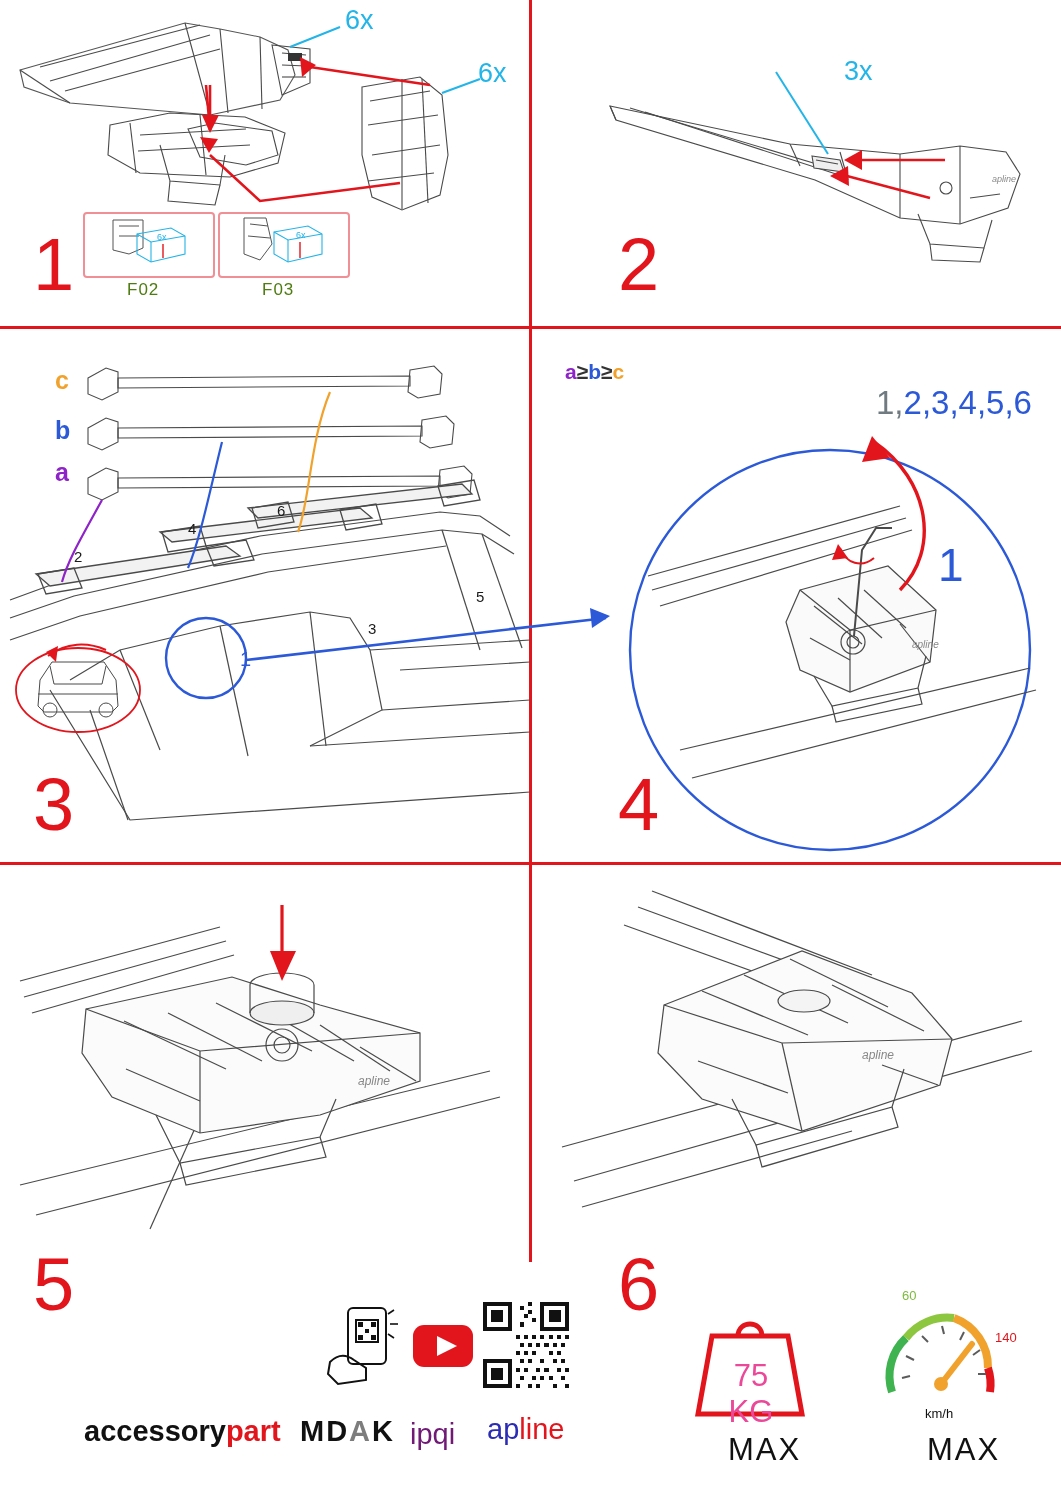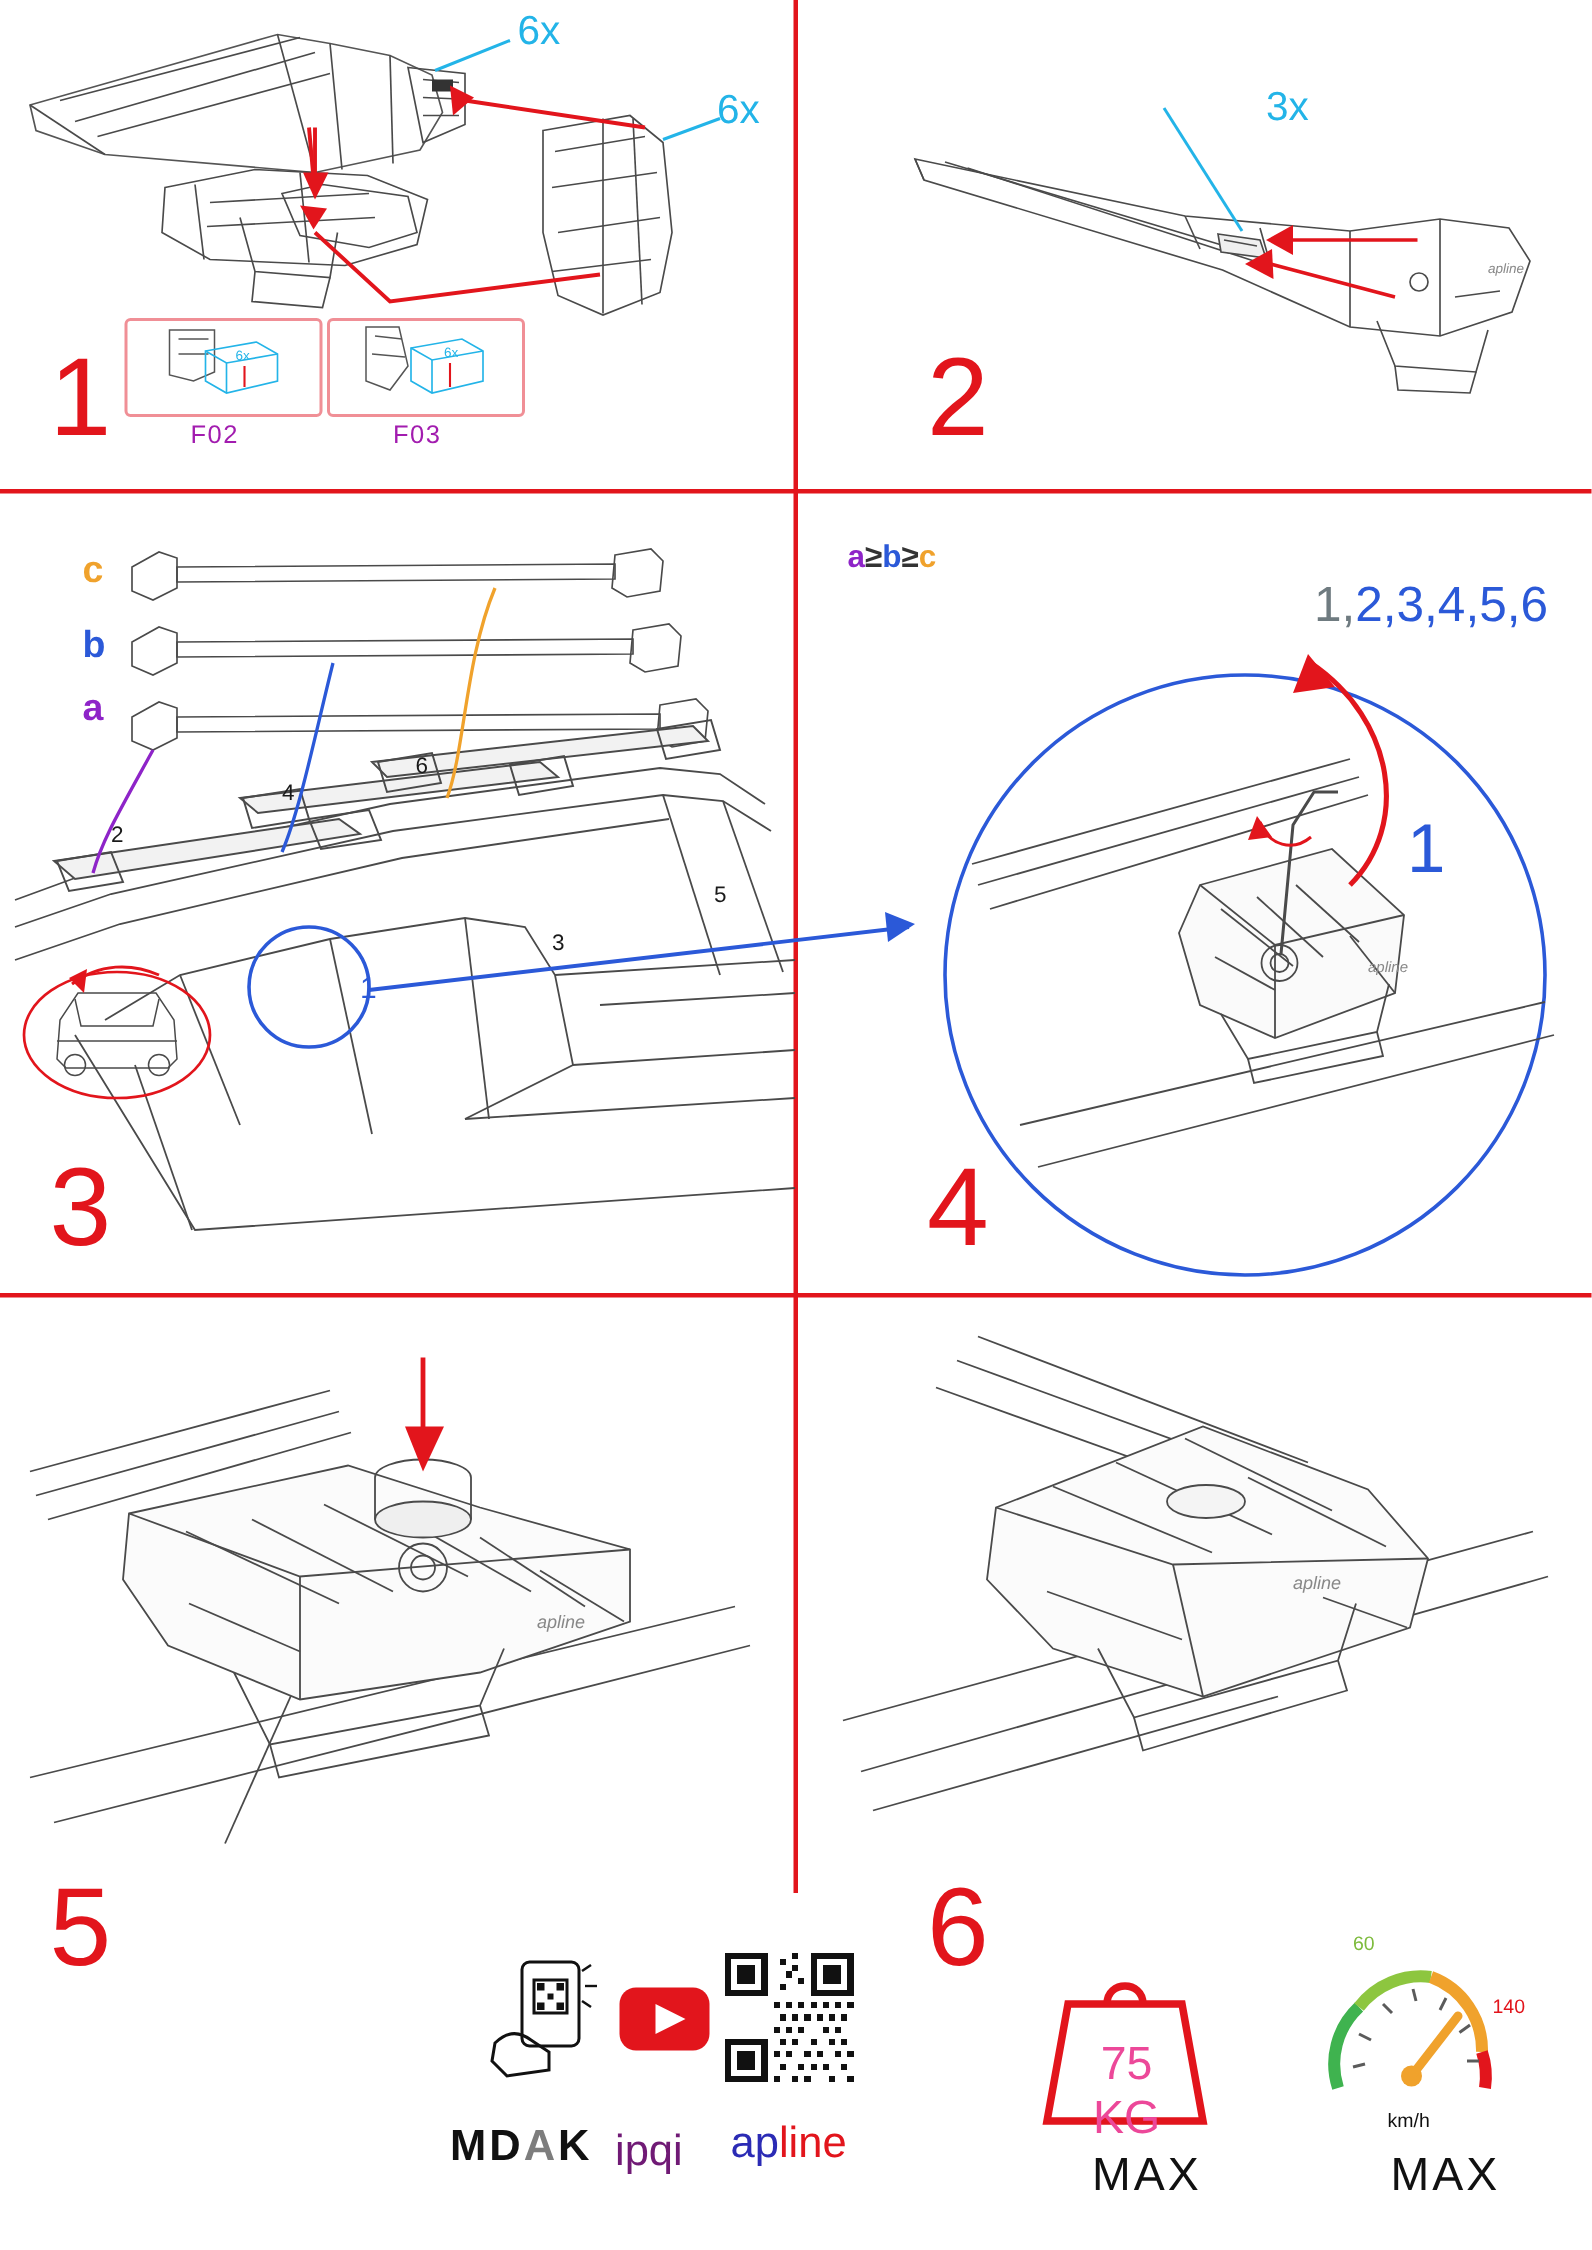--- a/index.html
+++ b/index.html
@@ -21,21 +21,21 @@
     position:absolute;color:#23b4e8;font-size:27px;font-family:"Liberation Sans",sans-serif;
   }
 
   
   svg{display:block;overflow:visible;}
   .pz{position:absolute;}
 
   .fo-box{
     position:absolute;border:2px solid #f08f96;border-radius:4px;background:#fff;
   }
-  .fo-cap{position:absolute;color:#a21caf;font-size:17px;letter-spacing:1px;}
+  .fo-cap{position:absolute;color:#4d7c0f;font-size:17px;letter-spacing:1px;}
 
   .abc{position:absolute;font-size:25px;font-weight:700;}
   .abc.c{color:#f0a22c;}
   .abc.b{color:#2b59d8;}
   .abc.a{color:#8e24c8;}
 
   .ineq{position:absolute;font-size:21px;font-weight:700;}
   .ineq .a{color:#8e24c8;}
   .ineq .b{color:#2b59d8;}
   .ineq .c{color:#f0a22c;}
@@ -518,20 +518,23 @@
         <rect x="19" y="18" width="1" height="1"></rect>
         <rect x="8" y="20" width="1" height="1"></rect>
           <rect x="11" y="20" width="1" height="1"></rect>
         <rect x="13" y="20" width="1" height="1"></rect>
           <rect x="17" y="20" width="1" height="1"></rect>
         <rect x="20" y="20" width="1" height="1"></rect>
       </g>
     </svg>
   </div>
 
+  <div class="brand" style="left:84px;top:1415px;font-weight:700;">
+    <span>accessory</span><span class="red">part</span>
+  </div>
   <div class="brand" style="left:300px;top:1415px;font-weight:700;letter-spacing:2px;">
     <span>MD</span><span class="grey">A</span><span>K</span>
   </div>
   <div class="brand" style="left:410px;top:1418px;color:#701a75;">
     <span>ipqi</span>
   </div>
   <div class="brand" style="left:487px;top:1413px;color:#2b2bb5;">
     <span>ap</span><span style="color:#e2151c">line</span>
   </div>
 

